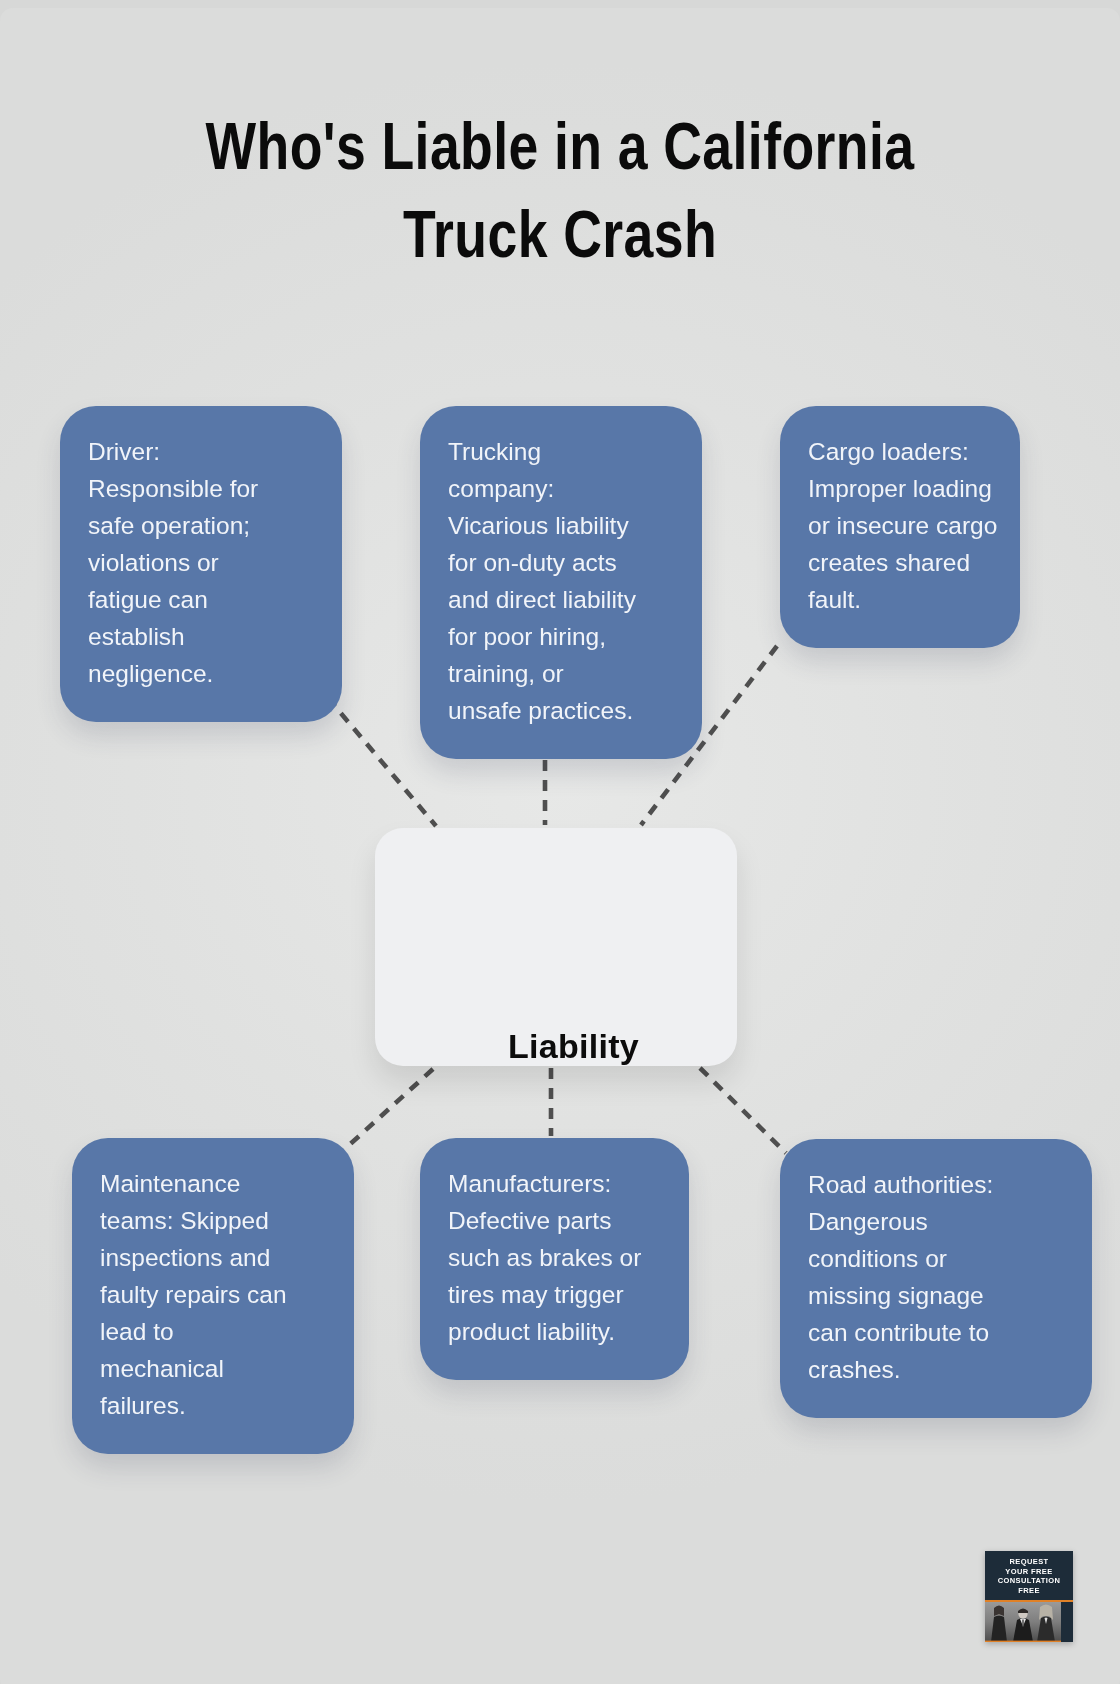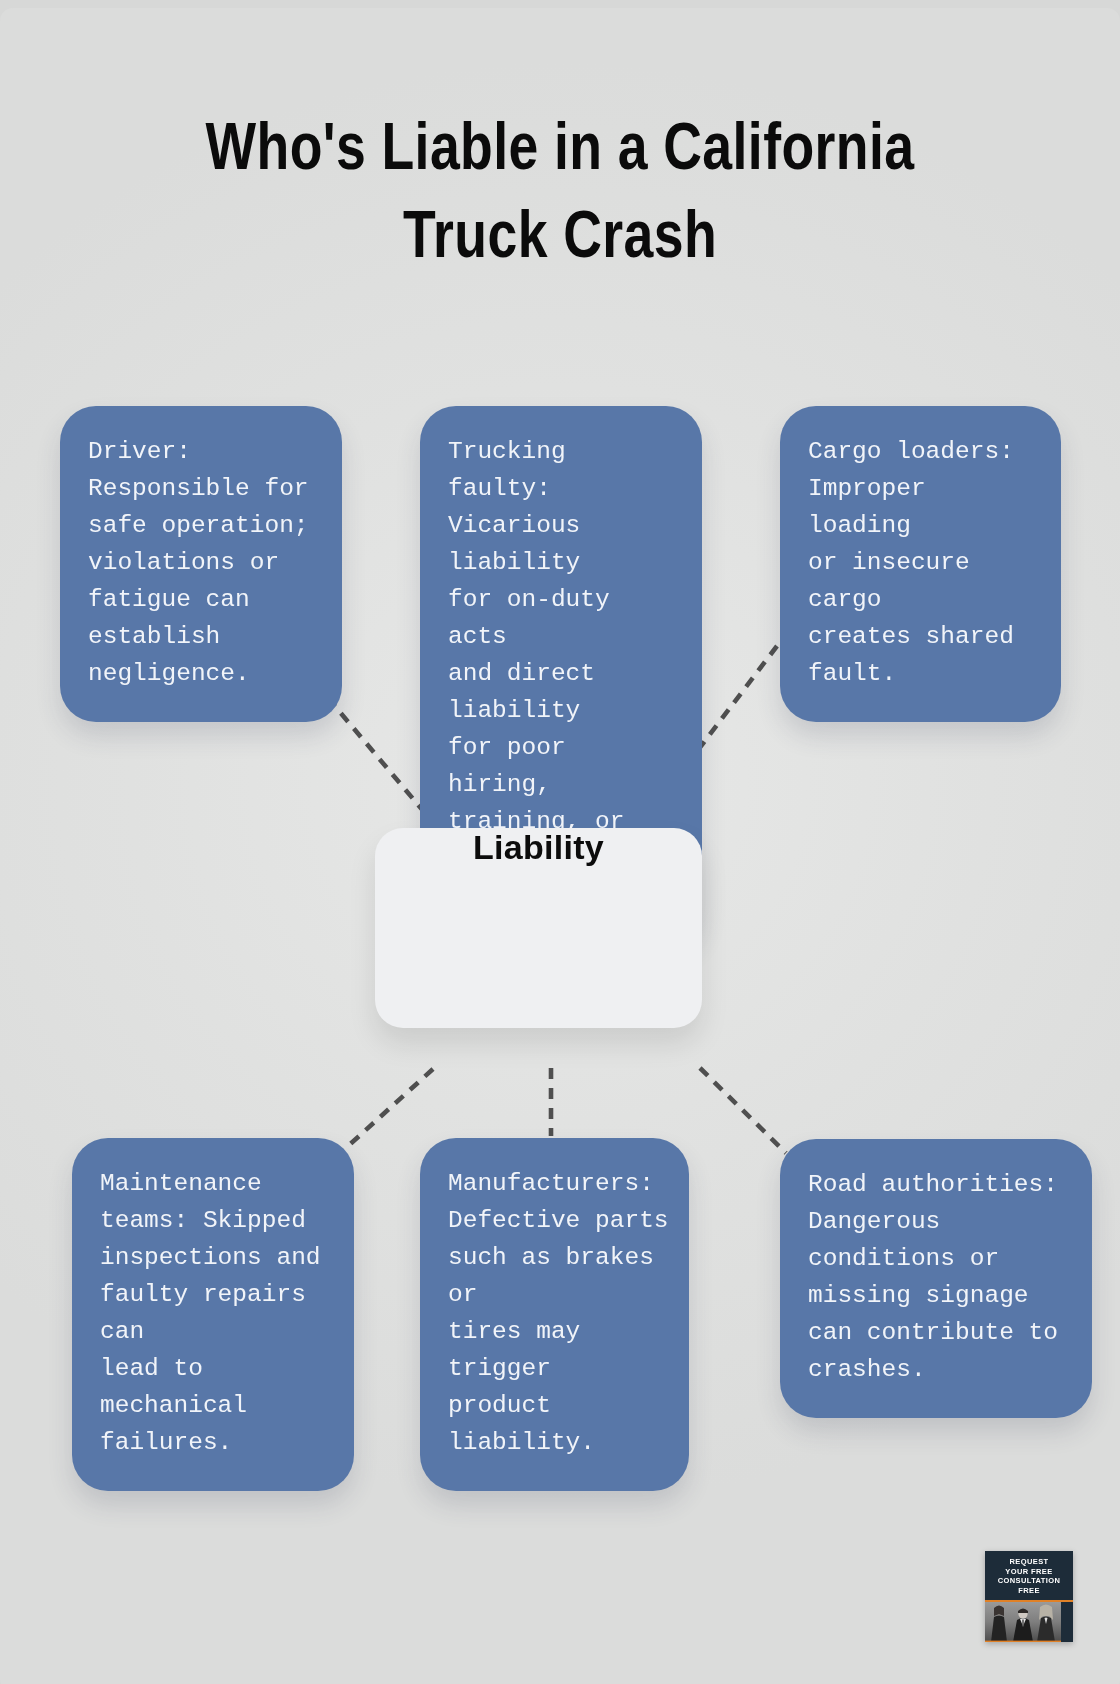--- a/index.html
+++ b/index.html
@@ -16,34 +16,34 @@
     color:#0b0b0b; transform:scaleX(0.80); transform-origin:50% 0;
     letter-spacing:0.5px;
   }
   .connectors { position:absolute; left:0; top:0; width:1120px; height:1684px; }
   .node {
     position:absolute; width:282px; box-sizing:border-box;
     background:#5877a8; color:#f1f4f9;
     border-radius:36px; padding:27px 20px 30px 28px;
     font-size:24.5px; line-height:37px;
     box-shadow:0 14px 24px rgba(55,65,90,0.16);
-    font-family:Liberation Mono, monospace;
   }
   .node-text { white-space:pre-line; }
   .pos-1 { left:60px;  top:398px; }
   .pos-2 { left:420px; top:398px; }
-  .pos-3 { left:780px; top:398px; width:281px; }
+  .pos-3 { left:780px; top:398px; width:240px; }
   .pos-4 { left:72px;  top:1130px; }
   .pos-5 { left:420px; top:1130px; width:269px; }
   .pos-6 { left:780px; top:1131px; width:312px; }
   .center-node {
-    position:absolute; left:375px; top:820px; width:327px; height:200px;
+    position:absolute; left:375px; top:820px; width:327px; height:238px;
     background:#eff0f2; border-radius:28px;
-    display:flex; align-items:flex-start; justify-content:center;
+    display:flex; align-items:flex-end; justify-content:center;
     box-shadow:0 16px 28px rgba(0,0,0,0.10);
+    padding-left:35px;
   }
   .center-label { font-size:34px; font-weight:700; color:#0c0c0c; letter-spacing:0.3px; }
   .badge {
     position:absolute; left:985px; top:1543px; width:88px;
     background:#1d2c39; box-shadow:0 2px 6px rgba(0,0,0,0.25);
   }
   .badge-text {
     padding:6px 2px 5px; text-align:center; color:#ffffff;
     font-weight:700; font-size:7.5px; line-height:9.5px; letter-spacing:0.4px;
   }
@@ -75,21 +75,21 @@
     <div class="node-text">Driver:
 Responsible for
 safe operation;
 violations or
 fatigue can
 establish
 negligence.</div>
   </div>
   <div class="node pos-2">
     <div class="node-text">Trucking
-faulty:
+company:
 Vicarious liability
 for on-duty acts
 and direct liability
 for poor hiring,
 training, or
 unsafe practices.</div>
   </div>
   <div class="node pos-3">
     <div class="node-text">Cargo loaders:
 Improper loading

